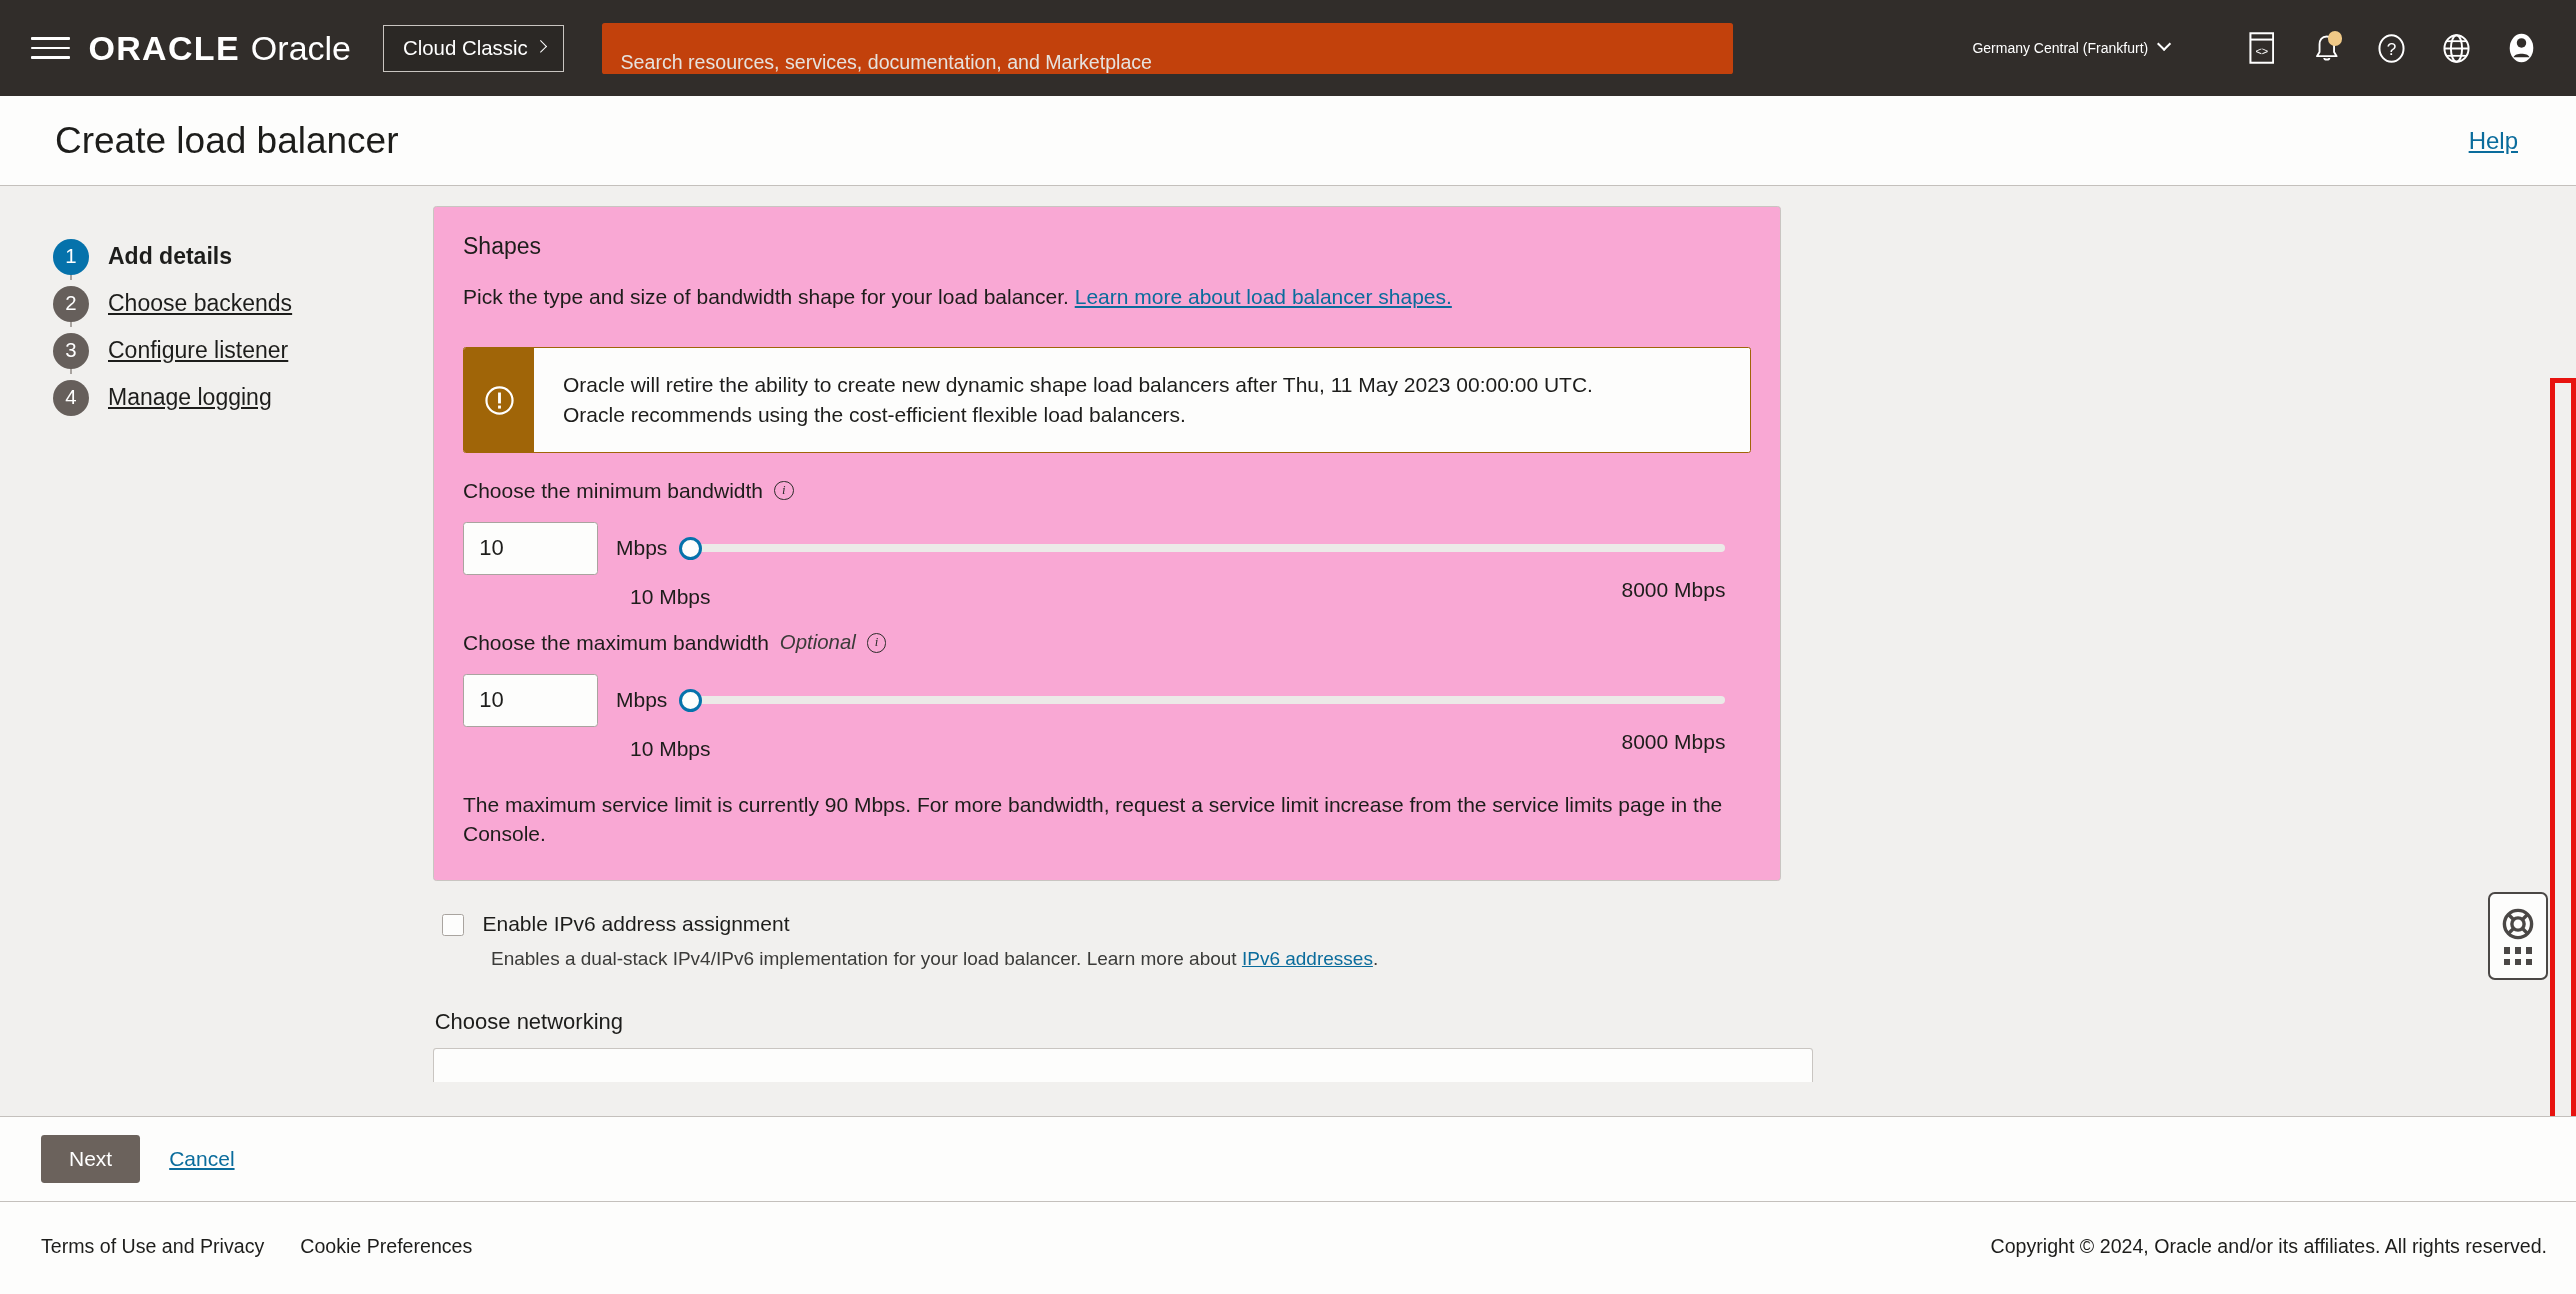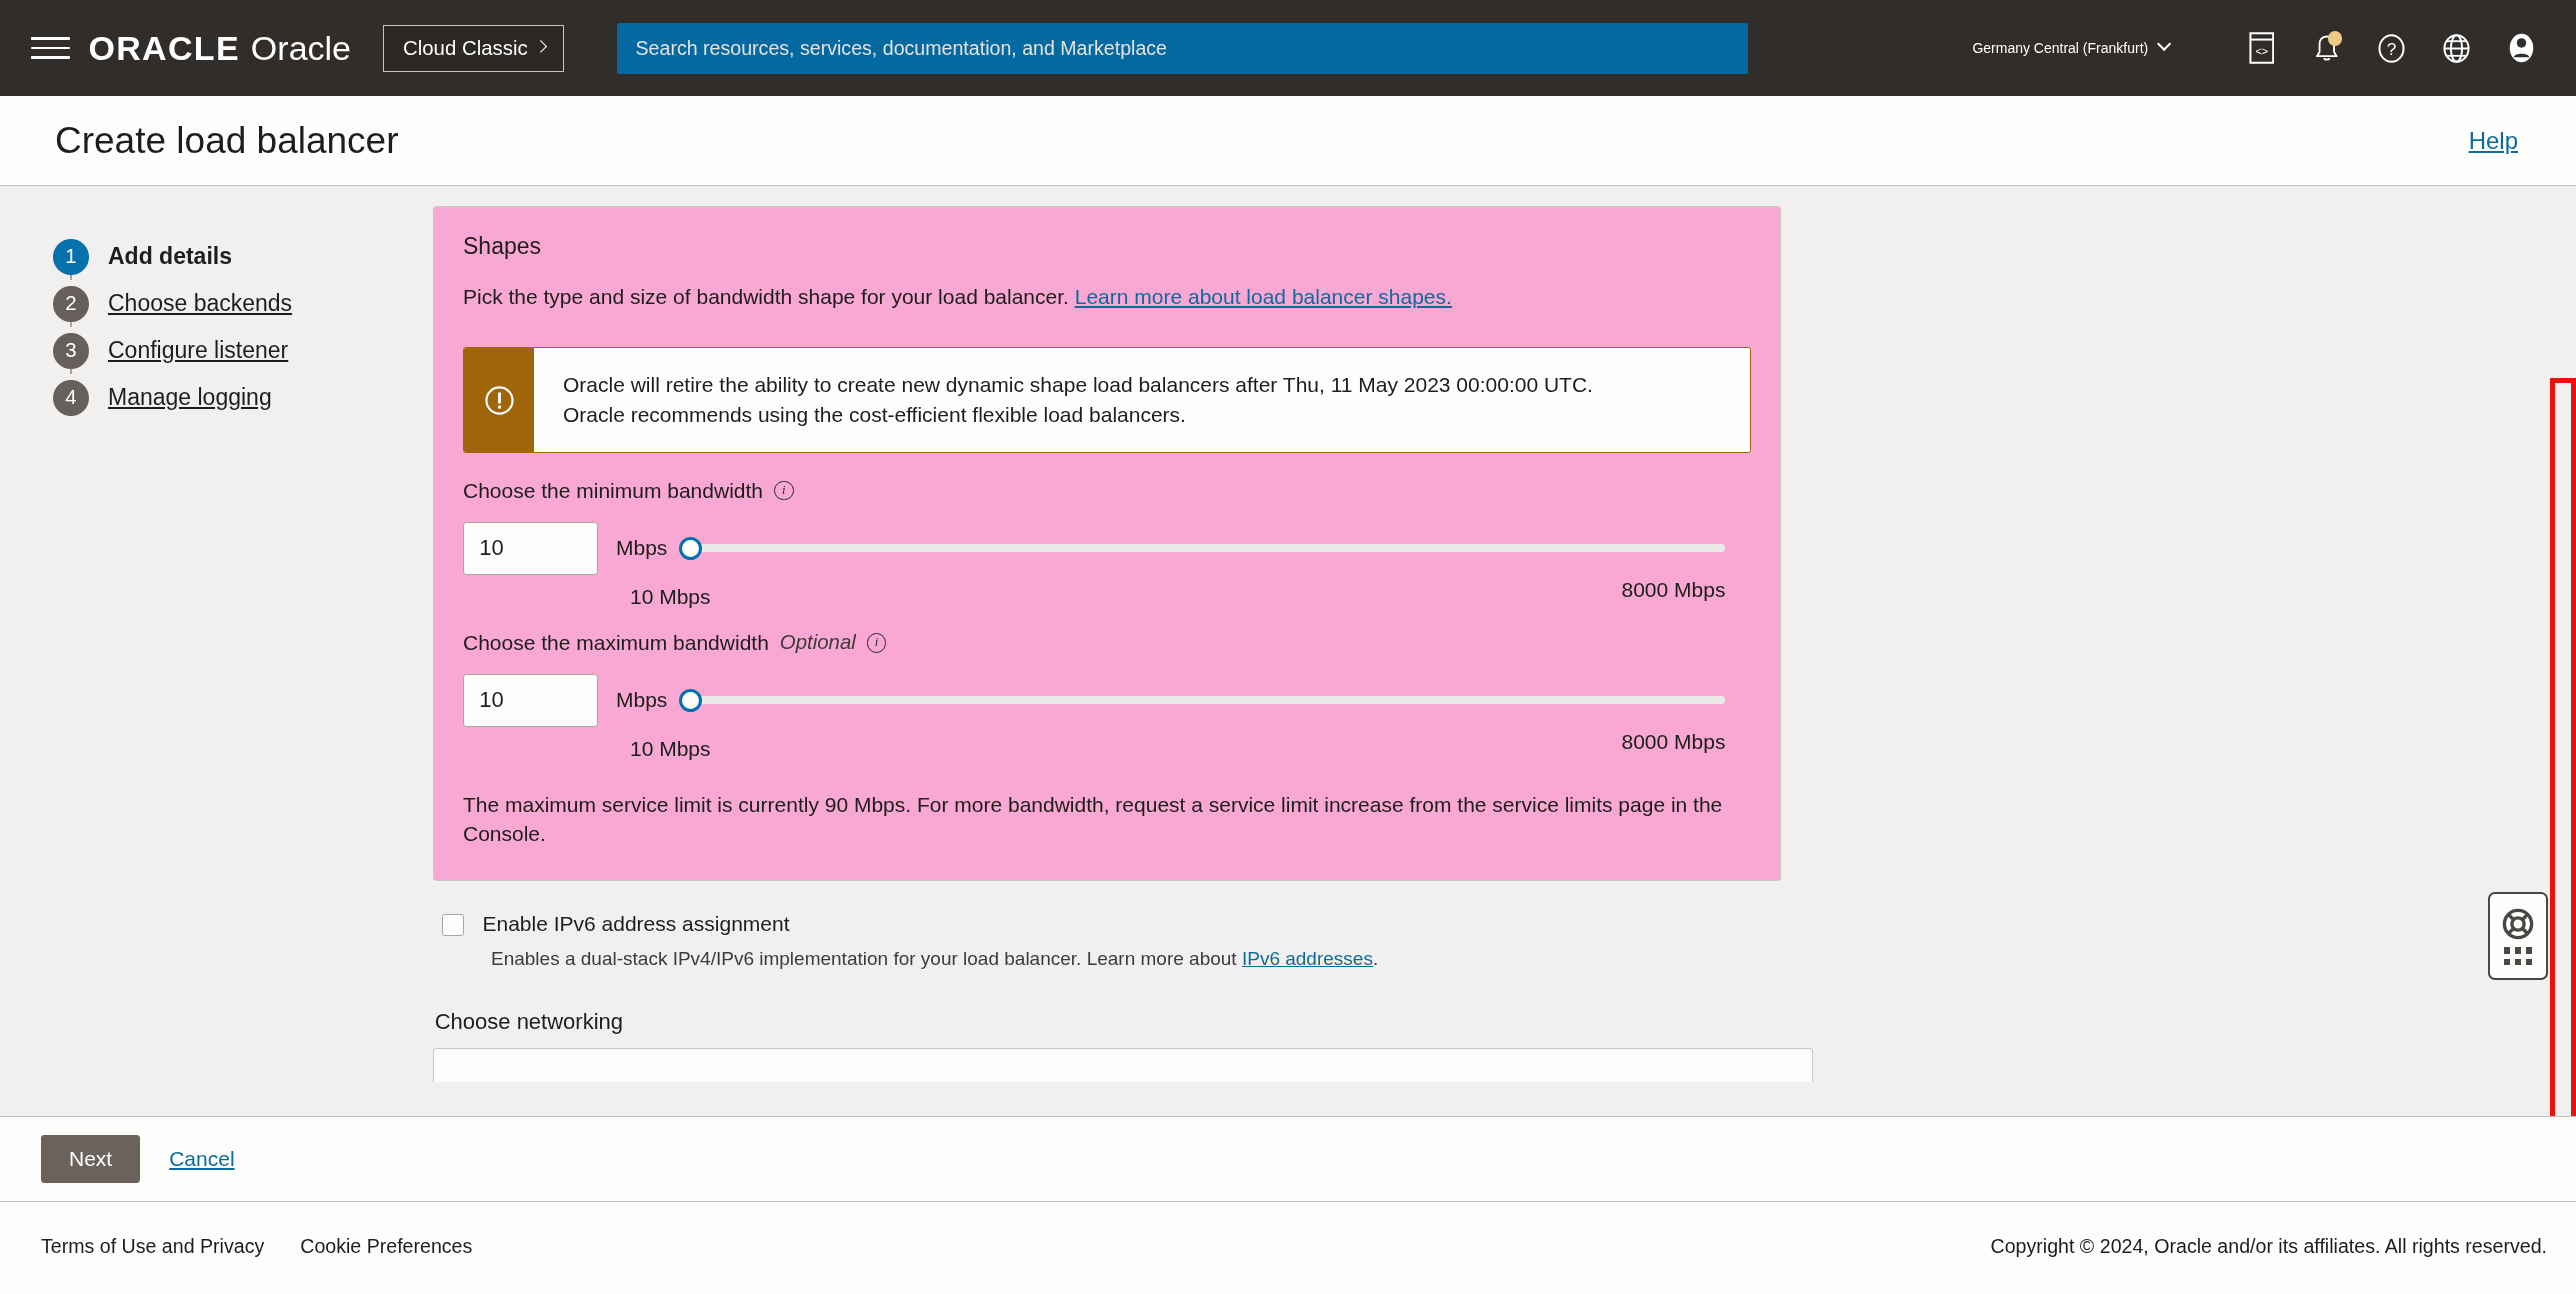--- a/index.html
+++ b/index.html
@@ -43,25 +43,25 @@
     cursor: pointer;
     background: #2b2825;
   }
   .chev-right {
     display:inline-block; width: 9.4px; height: 9.4px;
     border-top: 1.9px solid #fff; border-right: 1.9px solid #fff;
     transform: rotate(45deg); position: relative; top: -0.9px;
   }
   .searchbar {
     flex: 0 0 1131px;
-    margin-left: 53px;
+    margin-left: 38px;
     height: 51px;
-    background: #0369a1;
+    background: #c2410c;
     border-radius: 2.6px;
-    display: flex; align-items: center;
+    display: flex; align-items: flex-end;
     padding: 0 19px;
     cursor: text;
   }
   .searchbar .ph { color: #e6e2de; font-size: 19.6px; }
   .nav-right {
     position: absolute; right: 22px; top: 0; height: 96px;
     display: flex; align-items: center; gap: 0;
   }
   .region {
     color: #fff; font-size: 14px;

